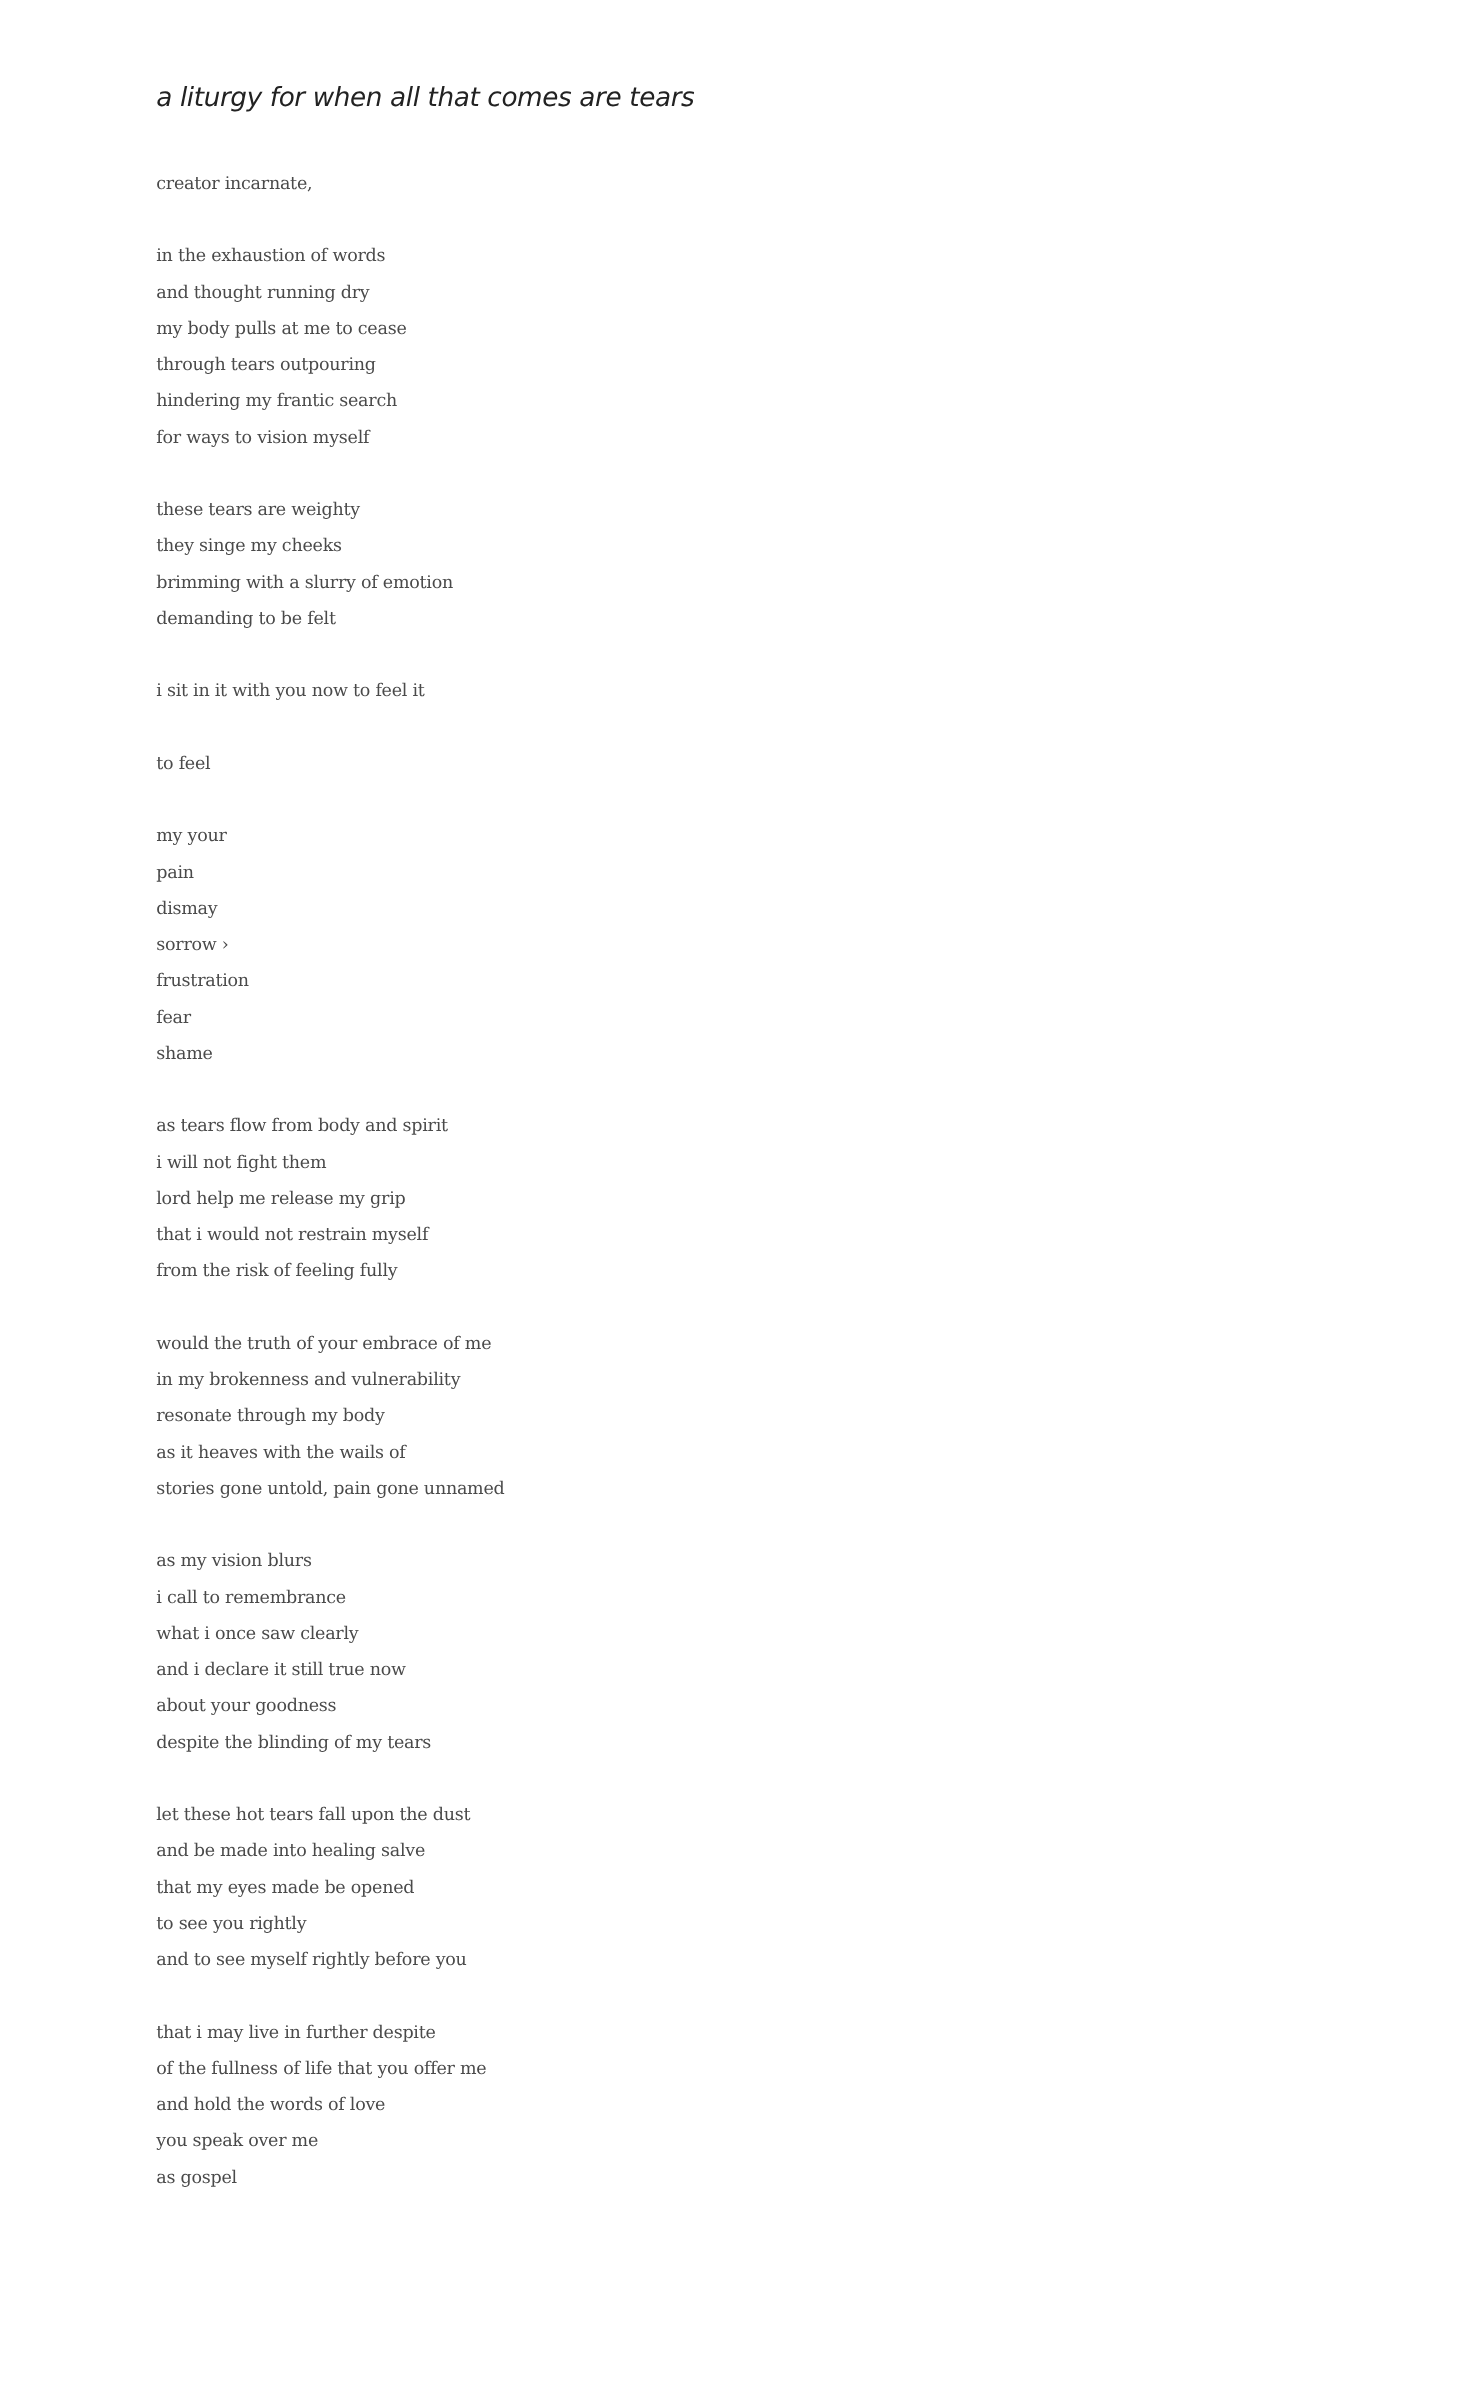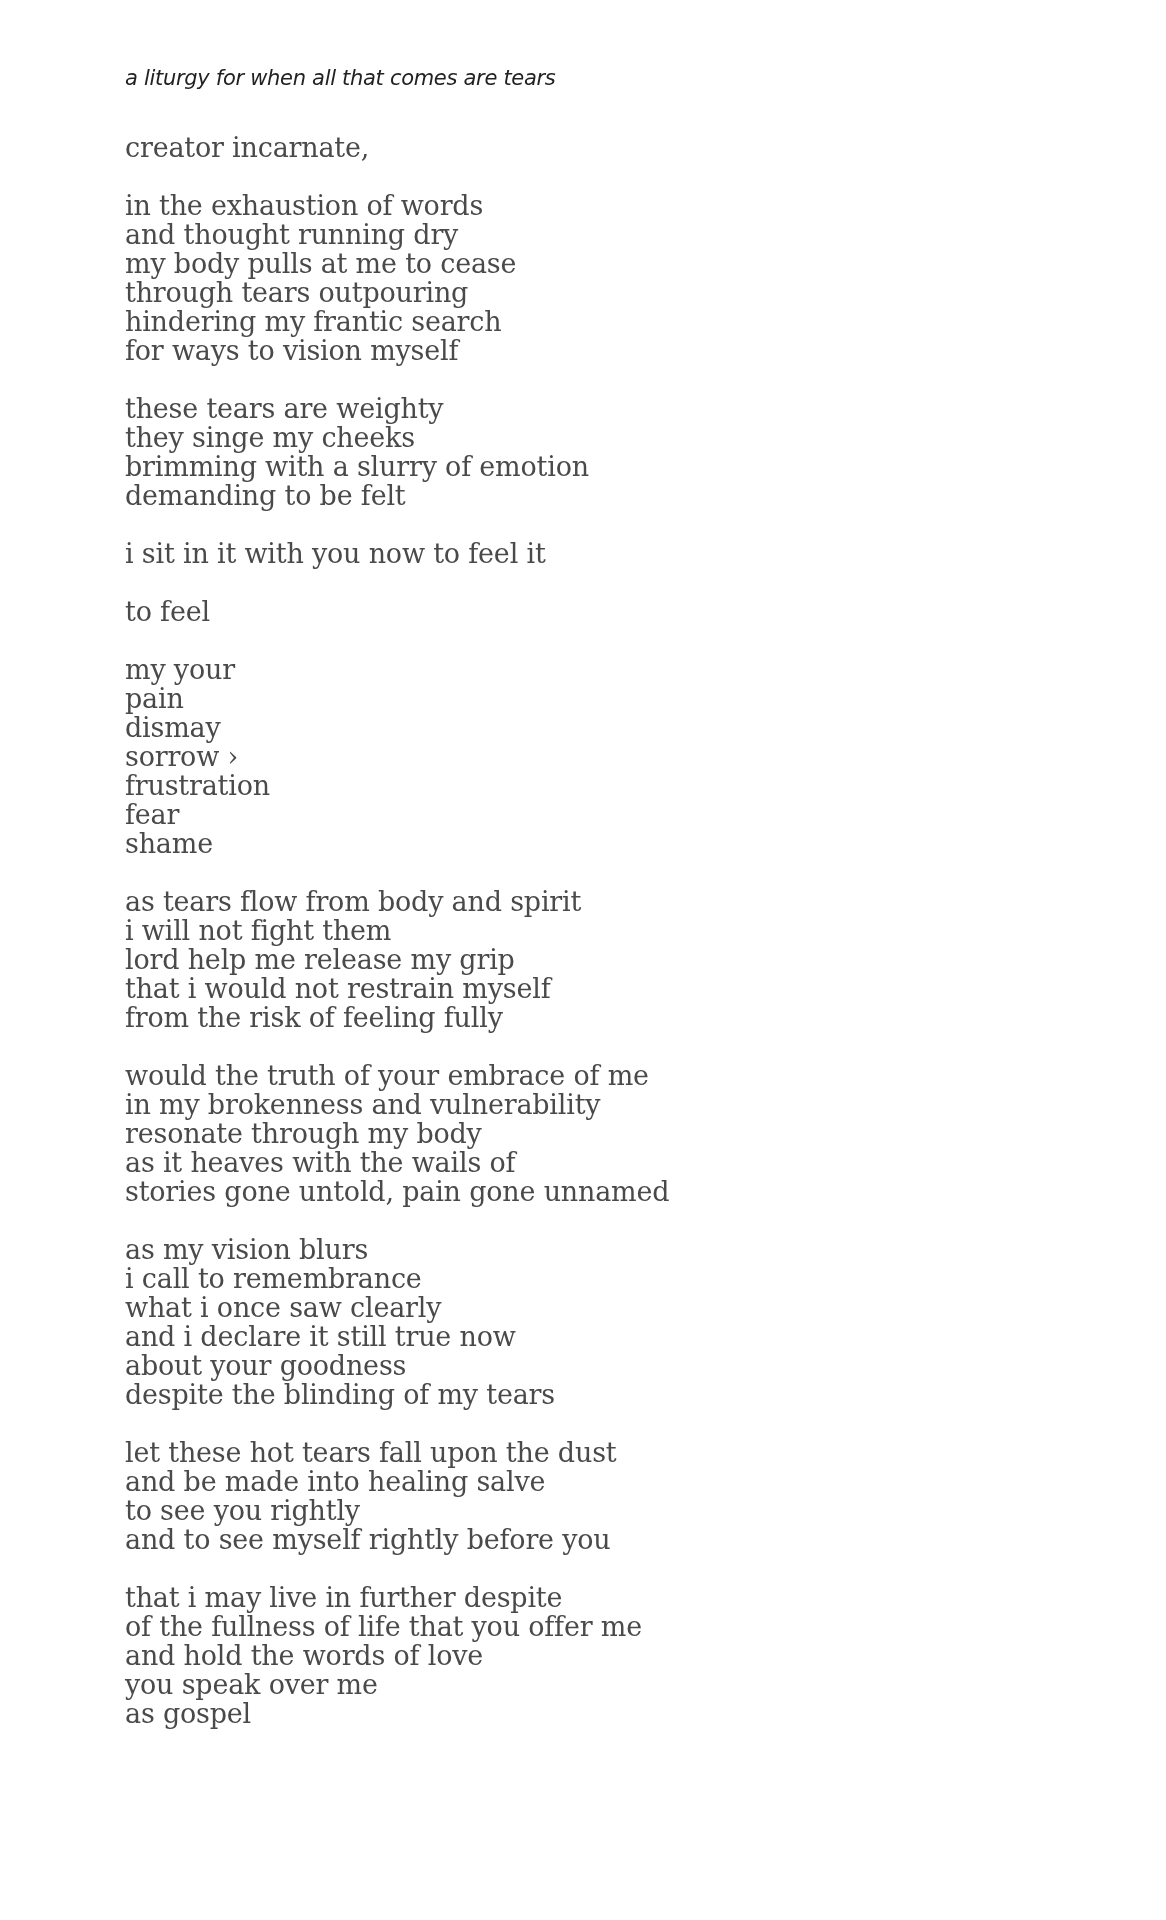--- a/index.html
+++ b/index.html
@@ -1,21 +1,21 @@
 <!DOCTYPE html>
 <html><head>
 <meta charset="utf-8">
 <style>
   html, body { margin:0; padding:0; background:#ffffff; }
   body { width:1166px; height:1920px; position:relative; overflow:hidden; }
   .page { position:absolute; left:125px; top:64px; font-family:"DejaVu Serif", serif; color:#4a4a4a; }
   .title { font-family:"DejaVu Sans", sans-serif; font-style:italic; font-size:21px; color:#222; height:29px; line-height:29px; letter-spacing:-0.3px; }
   .title-gap { height:40px; }
   .stanza { margin:0 0 29px 0; }
-  .line { font-size:27px; line-height:29px; height:29px; white-space:pre; font-weight:300; letter-spacing:-0.2px; }
+  .line { font-size:14px; line-height:29px; height:29px; white-space:pre; font-weight:300; letter-spacing:-0.2px; }
 </style>
 </head>
 <body>
 
 <div class="page">
   <div class="title">a liturgy for when all that comes are tears</div>
   <div class="title-gap"></div>
   <div id="stanzas">
       <div class="stanza">
         <div class="line">creator incarnate,</div>
@@ -67,20 +67,21 @@
         <div class="line">as my vision blurs</div>
         <div class="line">i call to remembrance</div>
         <div class="line">what i once saw clearly</div>
         <div class="line">and i declare it still true now</div>
         <div class="line">about your goodness</div>
         <div class="line">despite the blinding of my tears</div>
       </div>
       <div class="stanza">
         <div class="line">let these hot tears fall upon the dust</div>
         <div class="line">and be made into healing salve</div>
+        <div class="line">that my eyes made be opened</div>
         <div class="line">to see you rightly</div>
         <div class="line">and to see myself rightly before you</div>
       </div>
       <div class="stanza">
         <div class="line">that i may live in further despite</div>
         <div class="line">of the fullness of life that you offer me</div>
         <div class="line">and hold the words of love</div>
         <div class="line">you speak over me</div>
         <div class="line">as gospel</div>
       </div>

